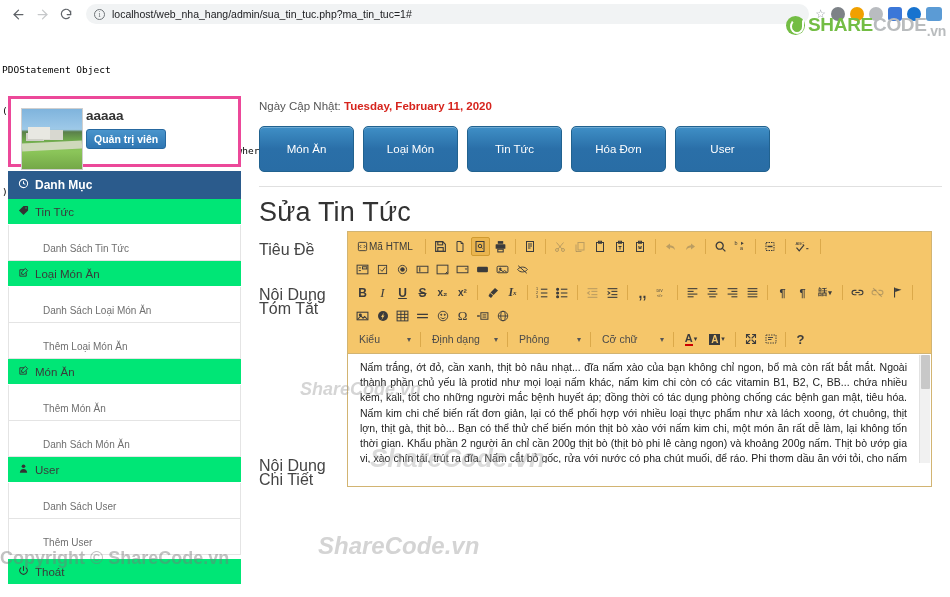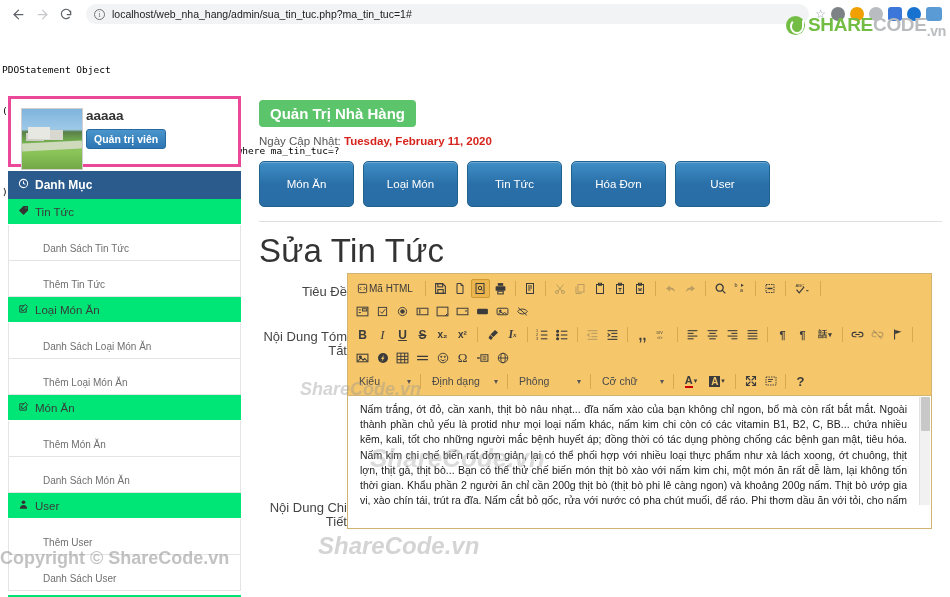--- a/index.html
+++ b/index.html
@@ -243,34 +243,33 @@
     background: linear-gradient(to bottom,#3f8fc6 0%, #2a6fa8 50%, #2a6fa8 51%, #296da5 100%);
     border: 1px solid #21628f;
     color: #fff;
     font-size: 11.5px;
     display: flex; align-items: center; justify-content: center;
     box-shadow: inset 0 1px 0 rgba(255,255,255,.25);
   }
   .hr-line { border-top: 1px solid #e0e0e0; margin: 2px 0 10px 0; }
 
   .h1 {
-    font-size: 33px;
+    font-size: 27px;
     color: #333;
     font-weight: normal;
     margin: 0 0 12px 0;
     letter-spacing: .2px;
   }
 
   .frow { display: flex; margin-bottom: 2px; }
   .flabel {
     width: 88px; flex: 0 0 88px;
-    font-size: 13px; color: #444;
+    font-size: 16px; color: #444;
     padding-top: 3px;
     line-height: 14px;
-    text-align: right;
   }
   .flabel.mid { display:flex; align-items:center; }
   .tinput {
     width: 208px; height: 17px;
     border: 1px solid #a9a9a9;
     font-size: 11.5px;
     color: #222;
     padding: 1px 3px;
     background: #fff;
   }
@@ -446,21 +445,20 @@
     <div class="grp">
       <span class="gi">
         <svg width="11" height="11" viewBox="0 0 24 24" fill="#333">
             <path d="M2 12 12 2h8a2 2 0 0 1 2 2v8L12 22z"></path>
             <circle cx="17.5" cy="6.5" r="1.4" fill="#00e676"></circle>
           </svg>
       </span>
       <span>Tin Tức</span>
     </div>
     <div class="sub">Danh Sách Tin Tức</div>
-    <div class="sub">Thêm Tin Tức</div>
 
     <div class="grp">
       <span class="gi">
         <svg width="11" height="11" viewBox="0 0 24 24" fill="none" stroke="#333" stroke-width="2">
             <path d="M4 6h9"></path>
             <path d="M4 6v14h14v-8"></path>
             <path d="M16 3l5 5-8 8h-5v-5z" fill="none"></path>
           </svg>
       </span>
       <span>Loại Món Ăn</span>
@@ -483,37 +481,36 @@
 
     <div class="grp">
       <span class="gi">
         <svg width="11" height="11" viewBox="0 0 24 24" fill="#333">
             <circle cx="12" cy="7" r="4"></circle>
             <path d="M4 21c0-4.4 3.6-8 8-8s8 3.6 8 8z"></path>
           </svg>
       </span>
       <span>User</span>
     </div>
+    <div class="sub">Danh Sách User</div>
     <div class="sub">Thêm User</div>
-    <div class="sub">Danh Sách User</div>
 
     <div class="grp" style="border-bottom:none;margin-top:4px;">
       <span class="gi">
         <svg width="11" height="11" viewBox="0 0 24 24" fill="none" stroke="#333" stroke-width="2.2" stroke-linecap="round">
             <path d="M12 3v9"></path>
             <path d="M6.3 6.3a8 8 0 1 0 11.4 0"></path>
           </svg>
       </span>
       <span>Thoát</span>
     </div>
   </div>
 
   <div class="main">
 
-    <div class="title-pill">Quản Trị Nhà Hàng</div>
 
     <div class="updated">
       <span>Ngày Cập Nhật:</span>
       <b>Tuesday, February 11, 2020</b>
     </div>
 
     <div class="navbtns">
       <div class="navbtn">Món Ăn</div>
       <div class="navbtn">Loại Món</div>
       <div class="navbtn">Tin Tức</div>

